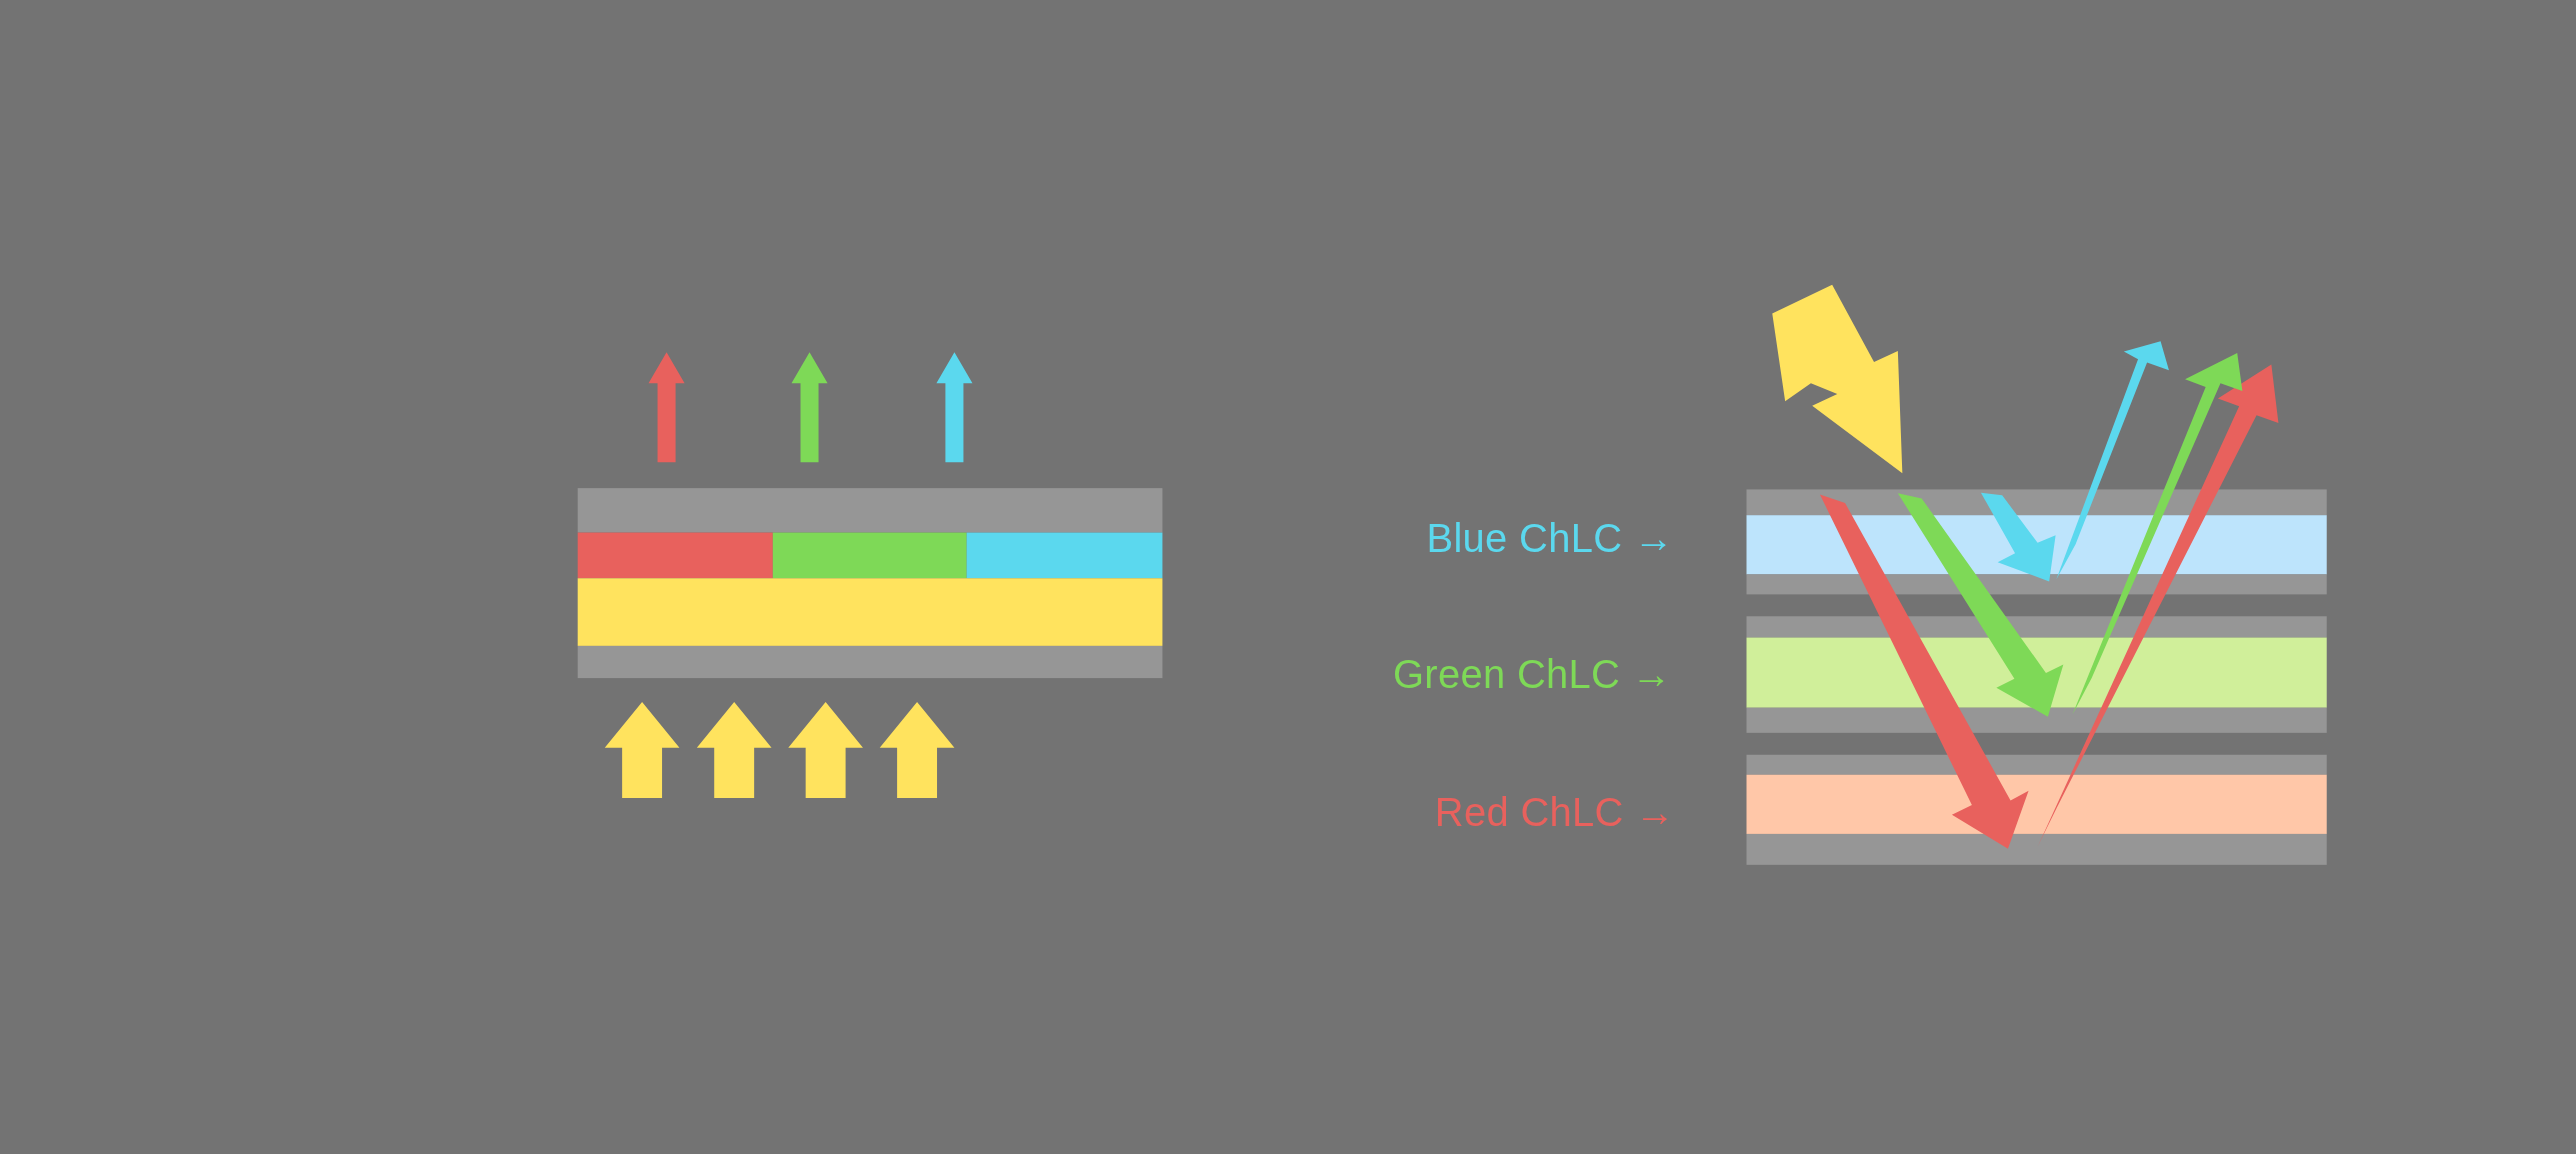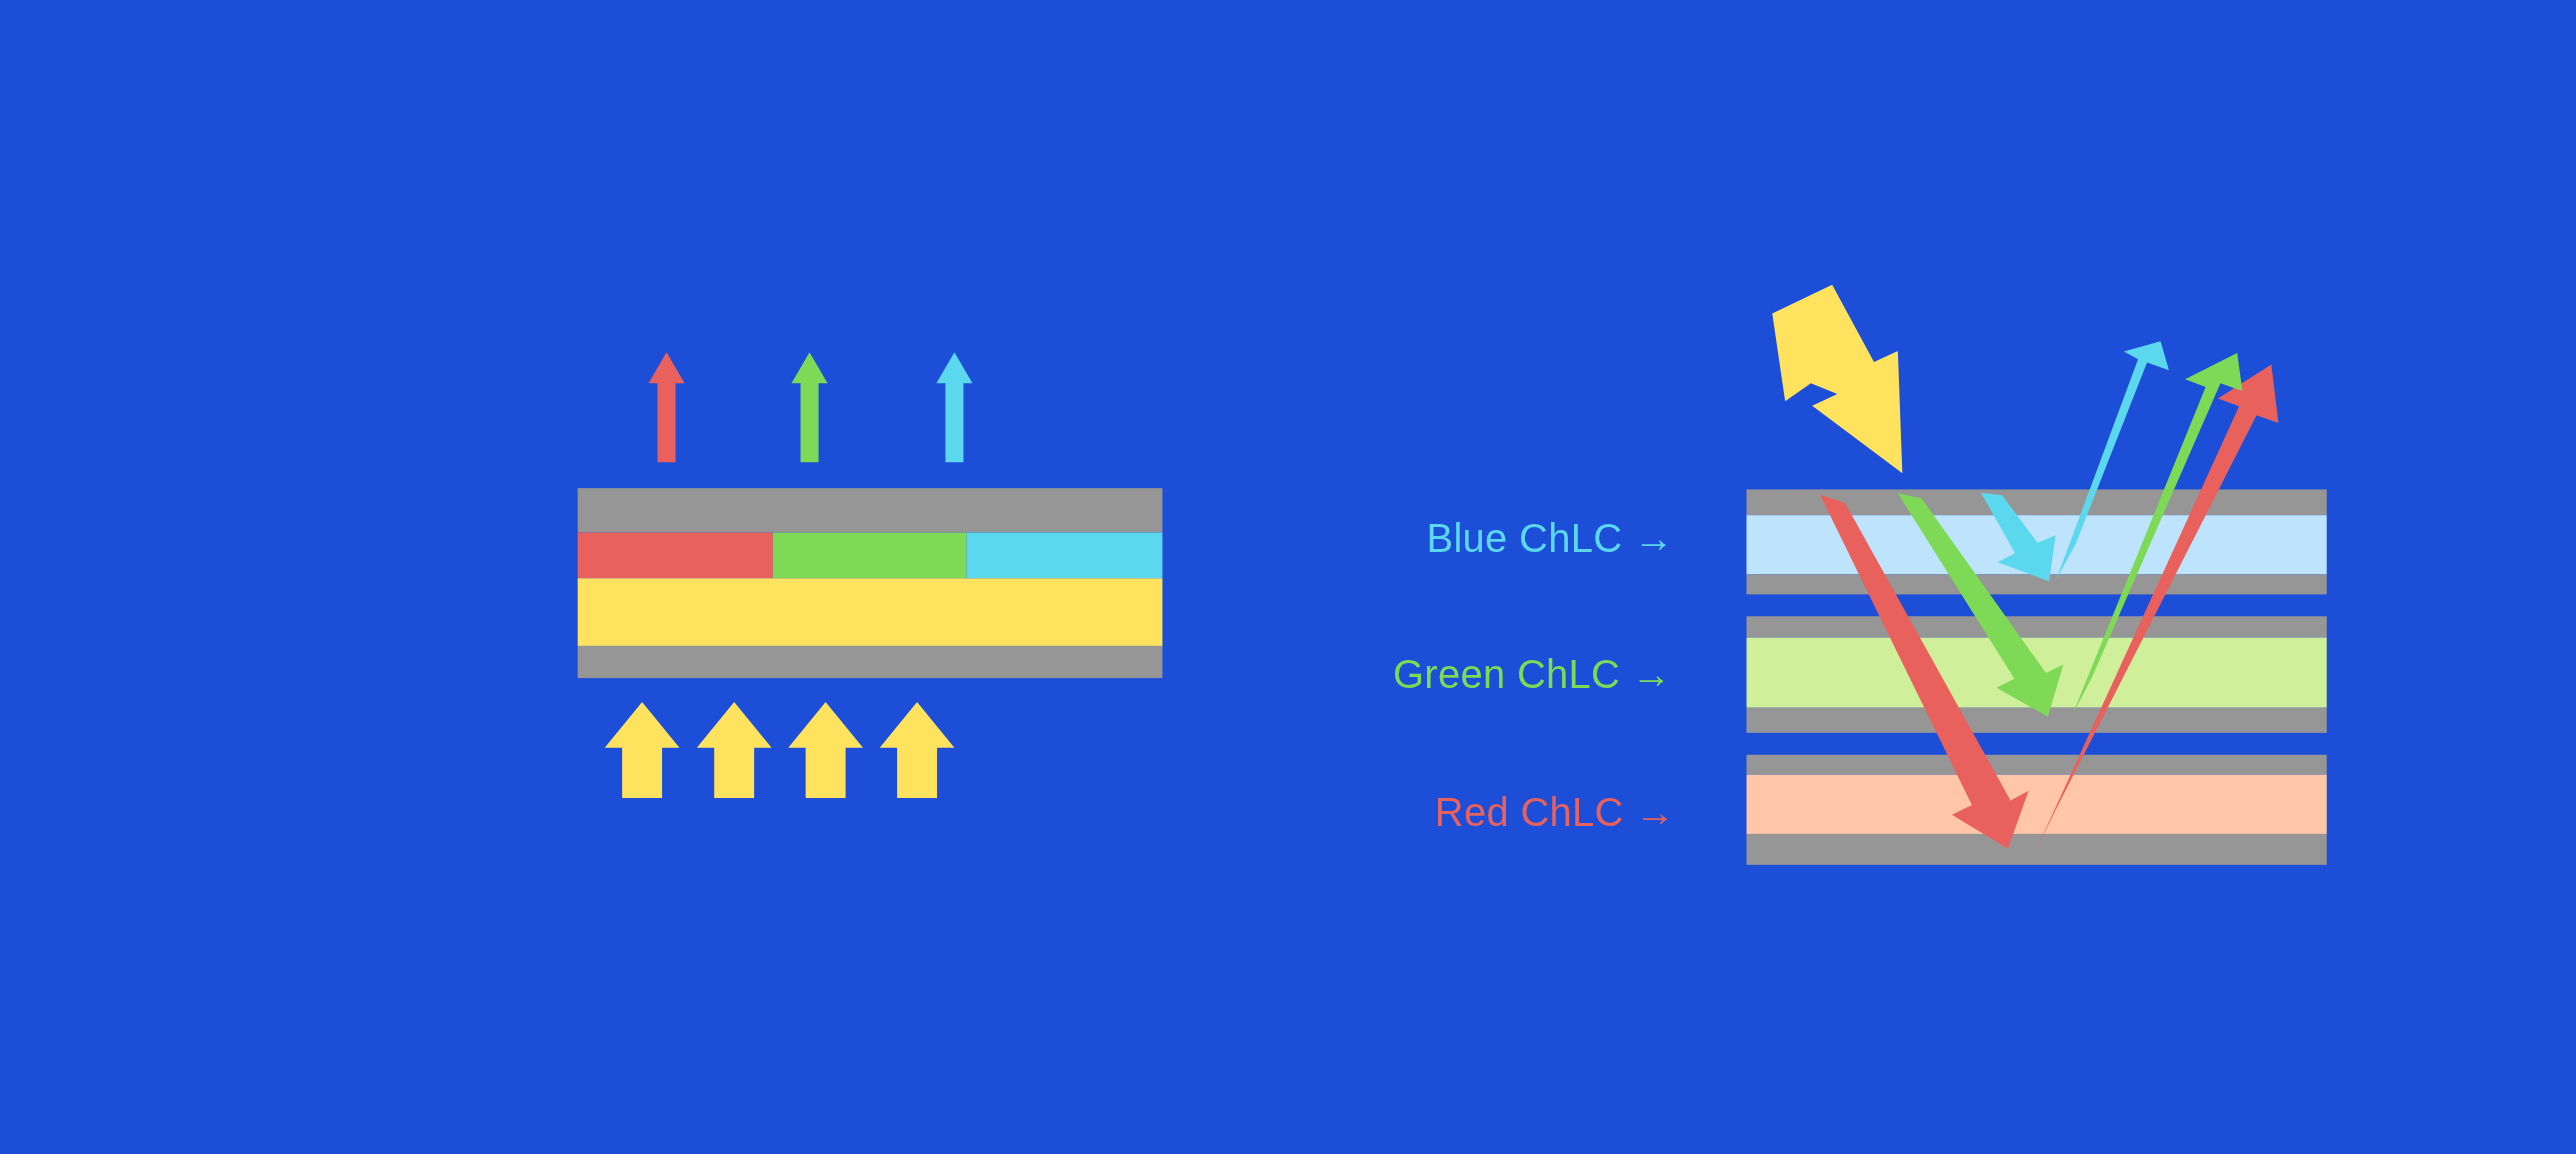--- a/index.html
+++ b/index.html
@@ -10,21 +10,21 @@
   body {
     width: 2576px;
     height: 1154px;
     font-family: "Liberation Sans", sans-serif;
     overflow: hidden;
   }
   #figure {
     position: relative;
     width: 2576px;
     height: 1154px;
-    background: #1d4ed8;
+    background: #737373;
   }
   svg.canvas {
     position: absolute;
     top: 0;
     left: 0;
     width: 2576px;
     height: 1154px;
     display: block;
   }
   .label-text {

